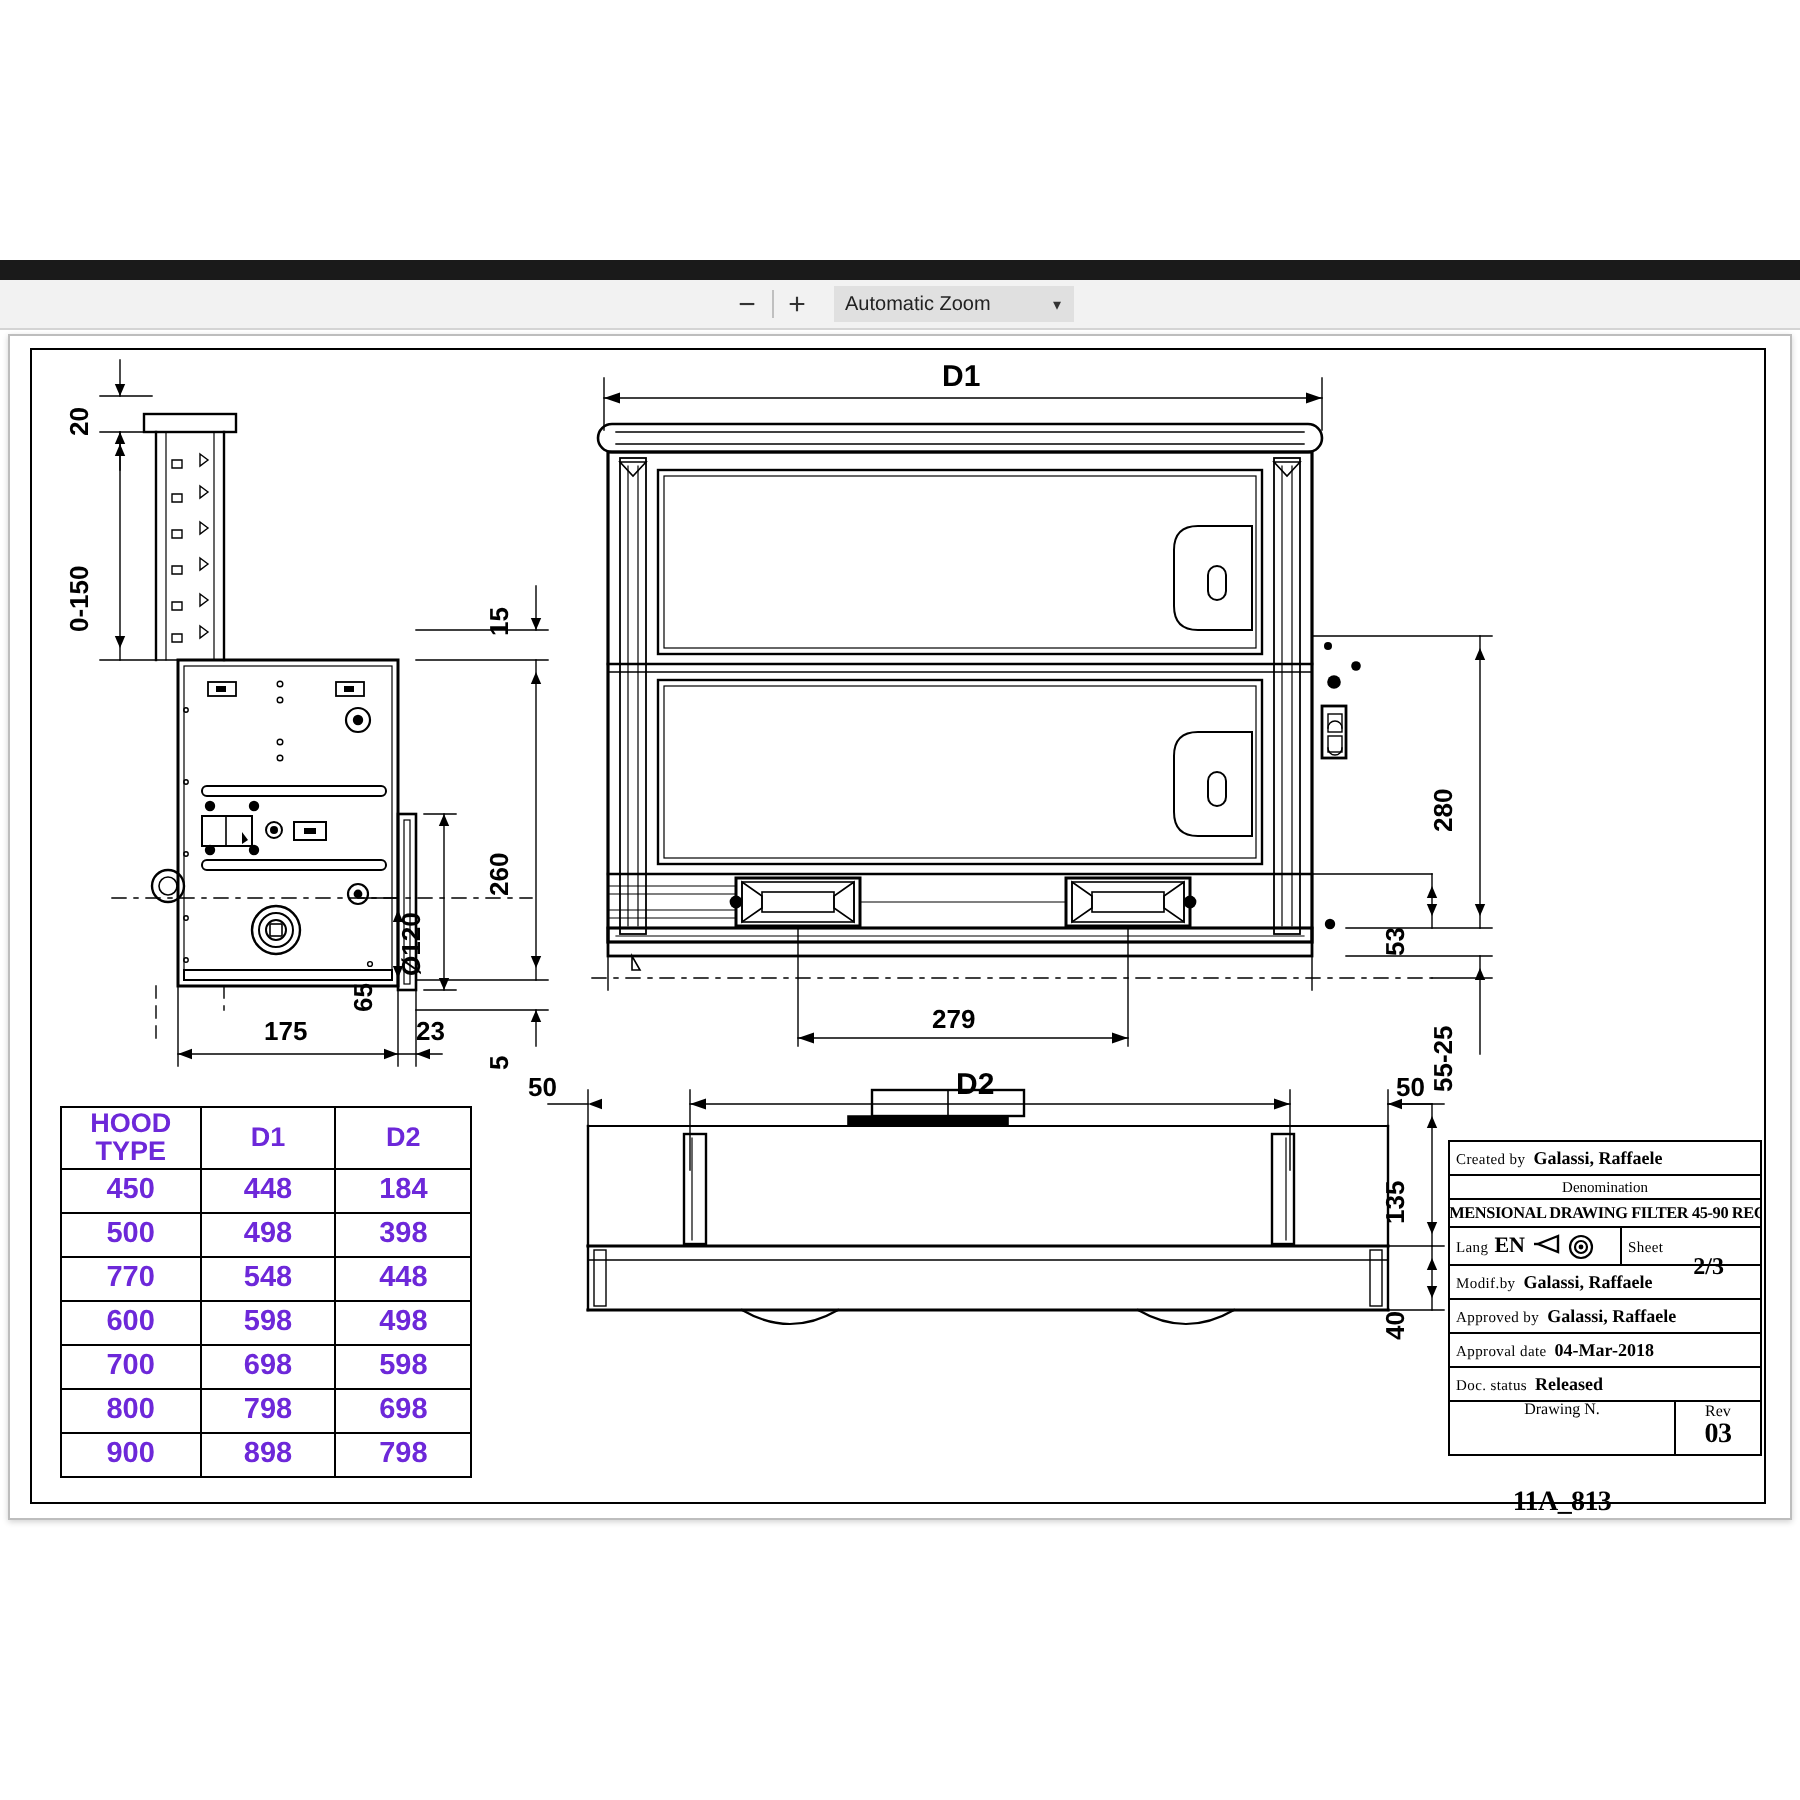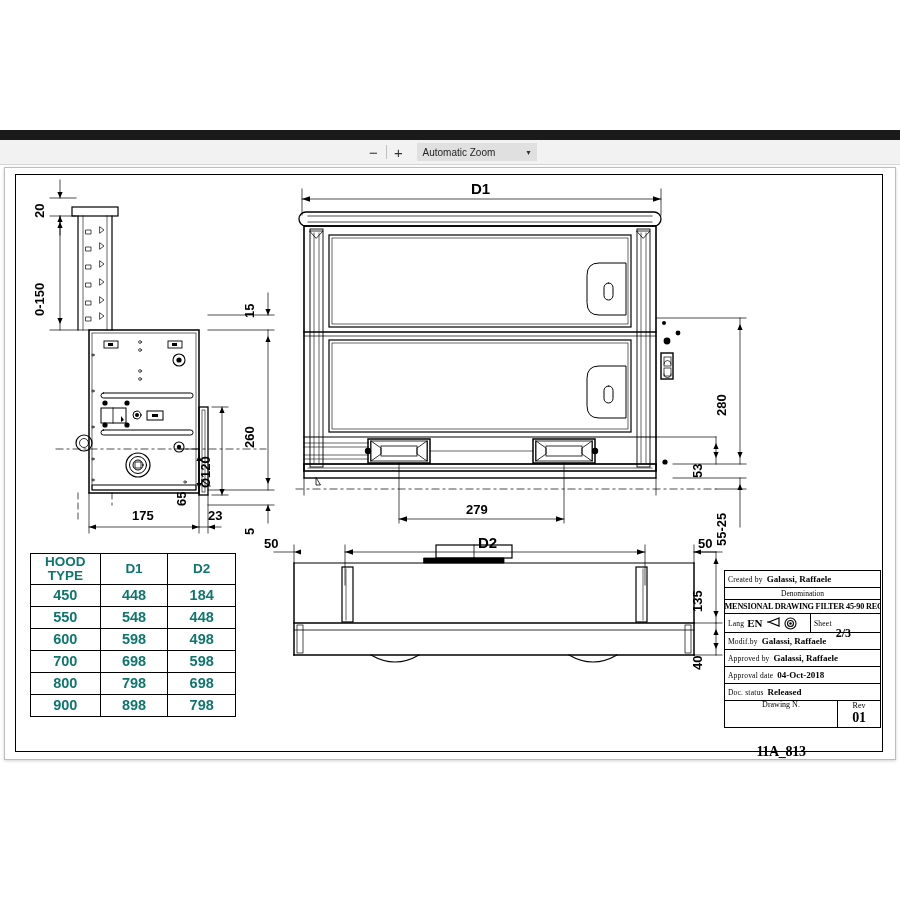--- a/index.html
+++ b/index.html
@@ -40,21 +40,21 @@
     border:1.6px solid #000;background:#fff;
   }
   #canvas{position:absolute;left:0;top:0;width:100%;height:100%;}
   
   #hood-table{
     position:absolute;left:14px;top:378px;width:206px;
     border-collapse:collapse;background:#fff;
   }
   #hood-table td,#hood-table th{
     border:1.5px solid #000;text-align:center;
-    font-size:14.5px;font-weight:bold;color:#0f766e;
+    font-size:14.5px;font-weight:bold;color:#6d28d9;
     font-family:"Liberation Sans", sans-serif;
     padding:1px 0;height:19px;line-height:1.02;
   }
   #hood-table th{font-size:13.5px;}
   #hood-table .c0{width:34%;}
   #hood-table .c1{width:33%;}
   #hood-table .c2{width:33%;}
   
   #title-block{
     position:absolute;left:708px;top:395px;width:155px;
@@ -65,21 +65,21 @@
     padding:0 3px;height:17px;box-sizing:border-box;overflow:hidden;}
   .tb-row:last-child{border-bottom:none;}
   .tb-lbl{font-size:7.5px;font-weight:normal;letter-spacing:.2px;white-space:nowrap;}
   .tb-val{font-size:9px;font-weight:bold;margin-left:4px;white-space:nowrap;}
   .tb-center{justify-content:center;}
   .tb-deno-lbl{font-size:7.5px;}
   .tb-deno-val{font-size:8.2px;font-weight:bold;letter-spacing:-.2px;white-space:nowrap;}
   .tb-split{display:flex;height:19px;border-bottom:1.2px solid #000;box-sizing:border-box;}
   .tb-split .left{flex:0 0 86px;display:flex;align-items:center;padding:0 3px;
     border-right:1.2px solid #000;box-sizing:border-box;gap:3px;}
-  .tb-split .right{flex:1;display:flex;align-items:center;padding:0 3px;gap:4px;}
+  .tb-split .right{flex:1;display:flex;align-items:center;padding:0 3px;gap:15px;}
   .lang-code{font-size:11px;font-weight:bold;}
   .sheet-val{font-size:12px;font-weight:bold;margin-top:20px;}
   #tb-bottom{display:flex;height:26px;}
   #tb-bottom .dwg{flex:1;border-right:1.2px solid #000;display:flex;
     flex-direction:column;align-items:center;justify-content:space-between;gap:36px;}
   #tb-bottom .rev{flex:0 0 42px;display:flex;flex-direction:column;
     align-items:center;justify-content:center;}
   .bb-lbl{font-size:8px;line-height:1.05;}
   .bb-val{font-size:14px;font-weight:bold;line-height:1.05;letter-spacing:-.3px;}
   
@@ -429,21 +429,26 @@
         </th>
         <th class="c1">D1</th>
         <th class="c2">D2</th>
       </tr>
       <tr>
         <td>450</td>
         <td>448</td>
         <td>184</td>
       </tr>
       <tr>
-        <td>550</td>
+        <td>500</td>
+        <td>498</td>
+        <td>398</td>
+      </tr>
+      <tr>
+        <td>770</td>
         <td>548</td>
         <td>448</td>
       </tr>
       <tr>
         <td>600</td>
         <td>598</td>
         <td>498</td>
       </tr>
       <tr>
         <td>700</td>
@@ -496,32 +501,32 @@
       <div class="tb-row">
         <span class="tb-lbl">Modif.by</span>
         <span class="tb-val">Galassi, Raffaele</span>
       </div>
       <div class="tb-row">
         <span class="tb-lbl">Approved by</span>
         <span class="tb-val">Galassi, Raffaele</span>
       </div>
       <div class="tb-row">
         <span class="tb-lbl">Approval date</span>
-        <span class="tb-val">04-Oct-2018</span>
+        <span class="tb-val">04-Mar-2018</span>
       </div>
       <div class="tb-row">
         <span class="tb-lbl">Doc. status</span>
         <span class="tb-val">Released</span>
       </div>
       <div id="tb-bottom">
         <div class="dwg">
           <span class="bb-lbl">Drawing N.</span>
           <span class="bb-val">11A_813</span>
         </div>
         <div class="rev">
           <span class="bb-lbl">Rev</span>
-          <span class="bb-val">01</span>
+          <span class="bb-val">03</span>
         </div>
       </div>
     </div>
 
   </div>
 </div>
 
 </body></html>

